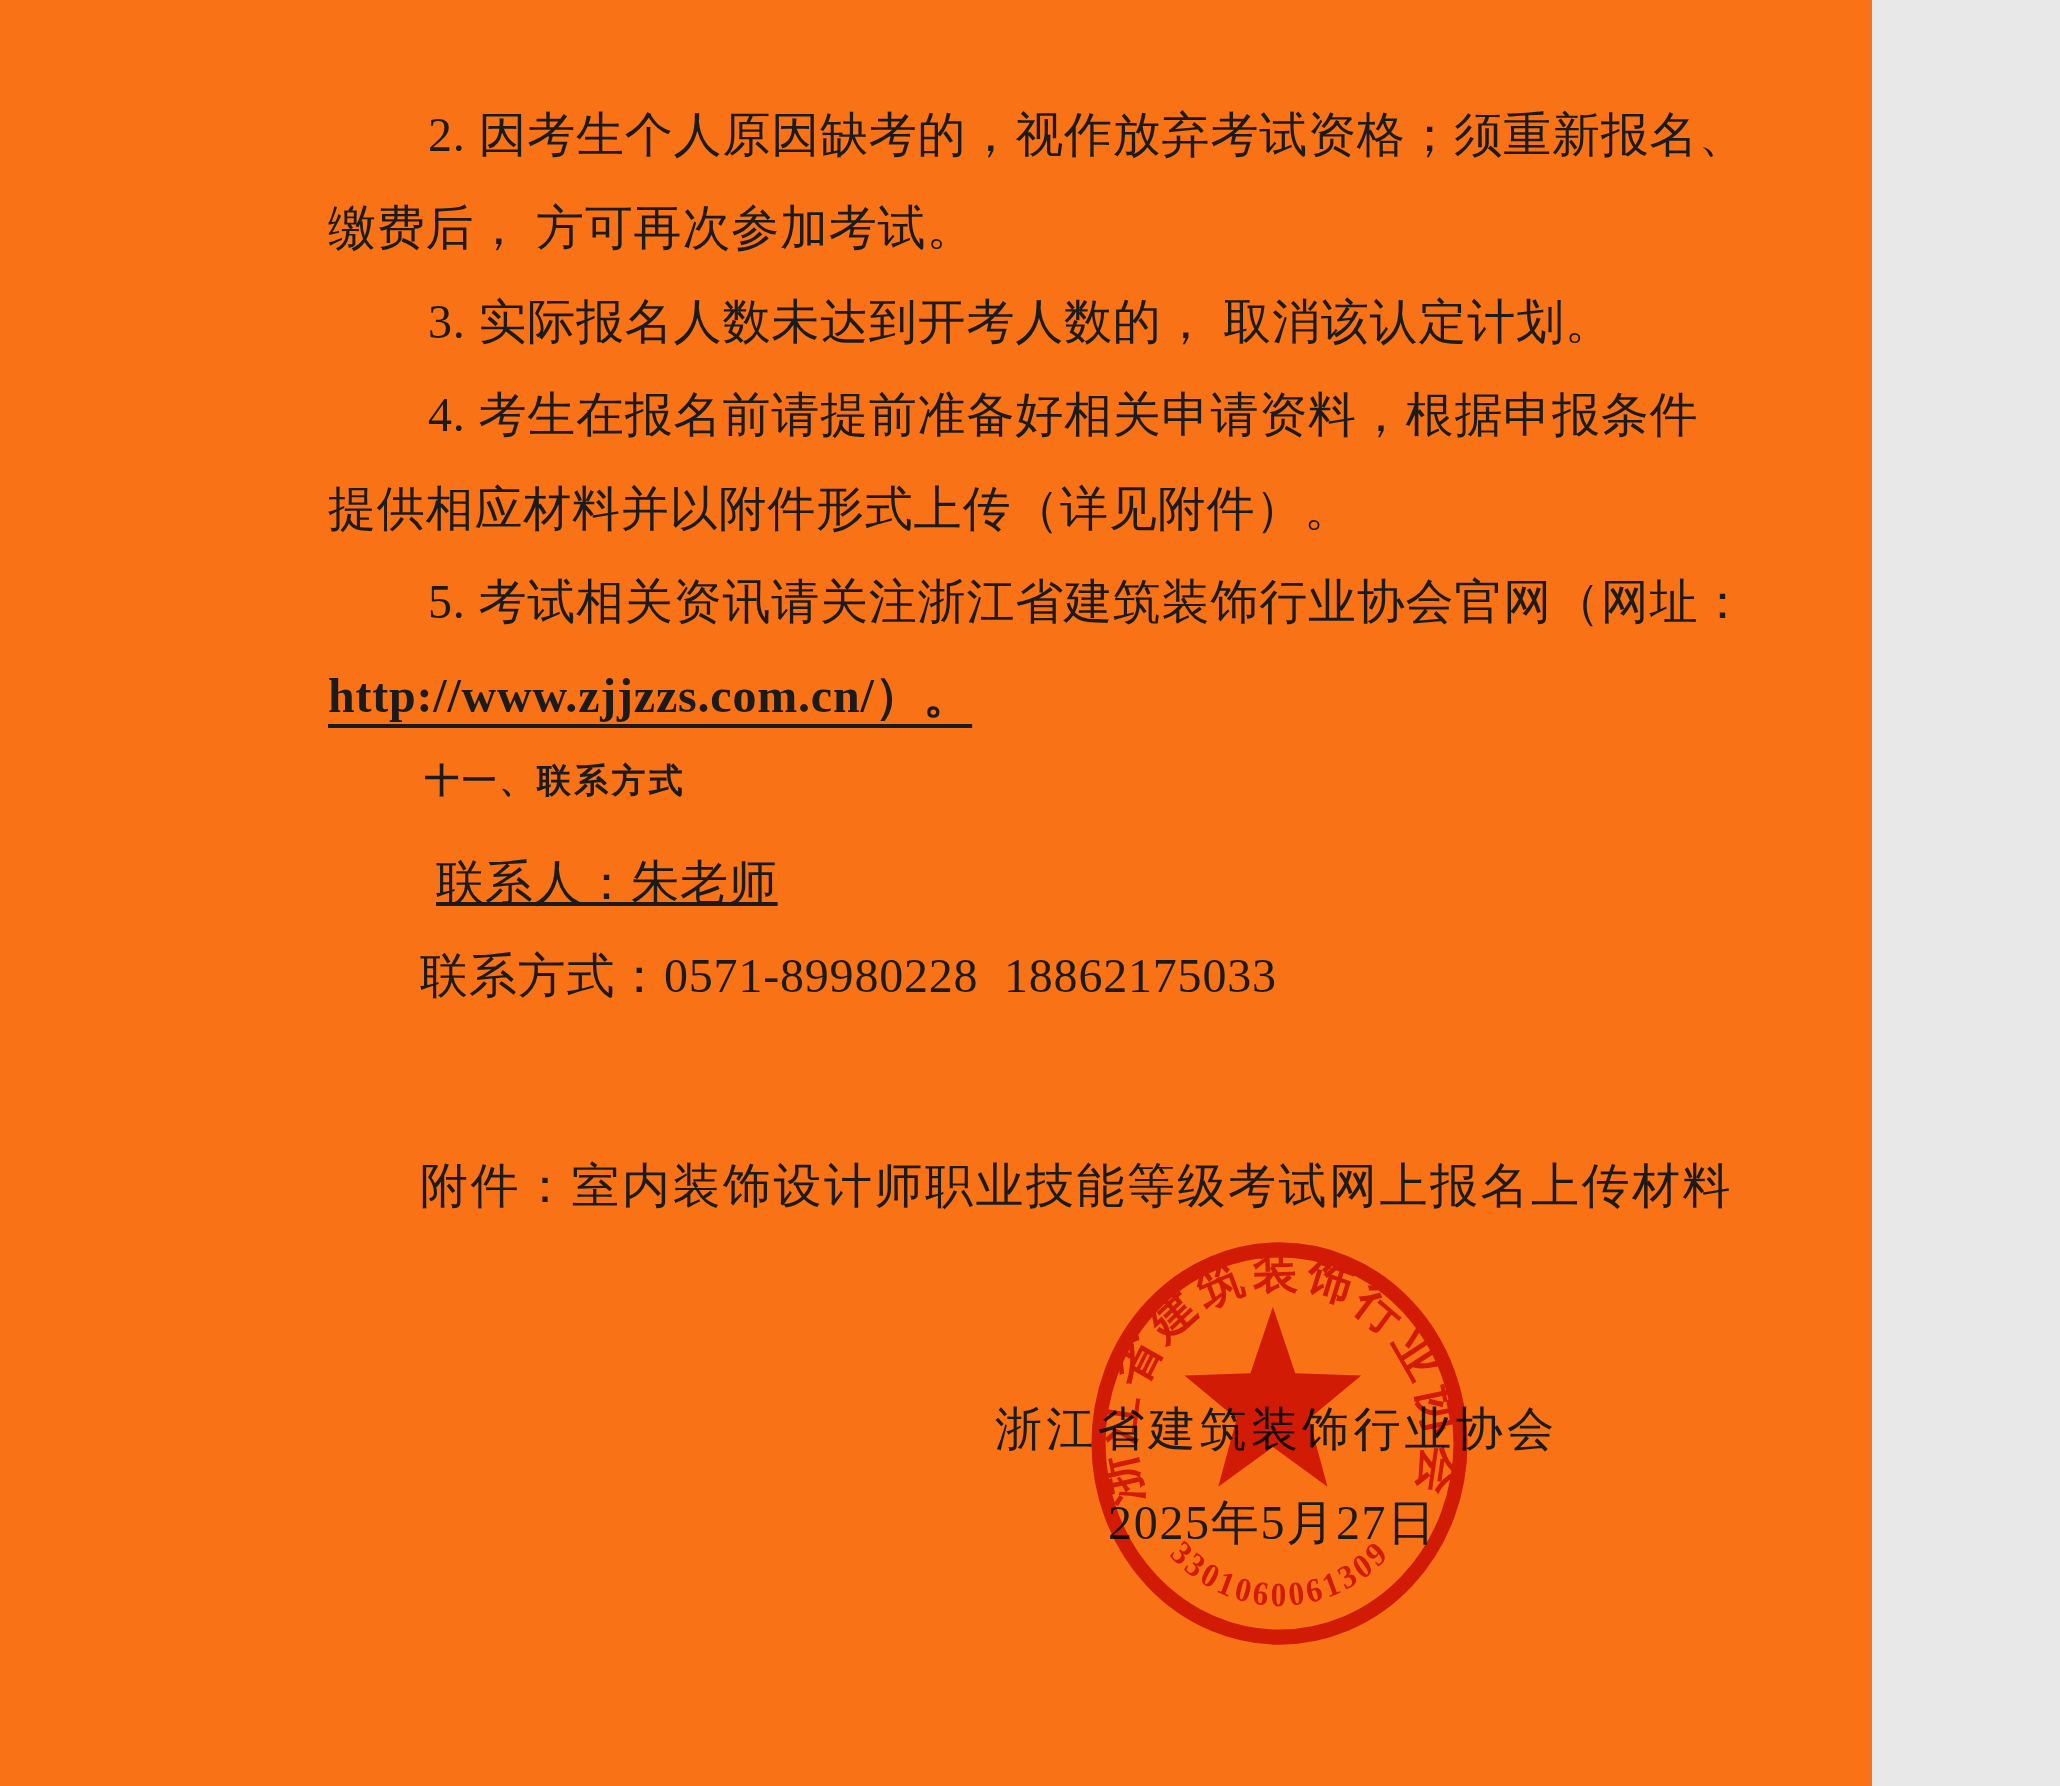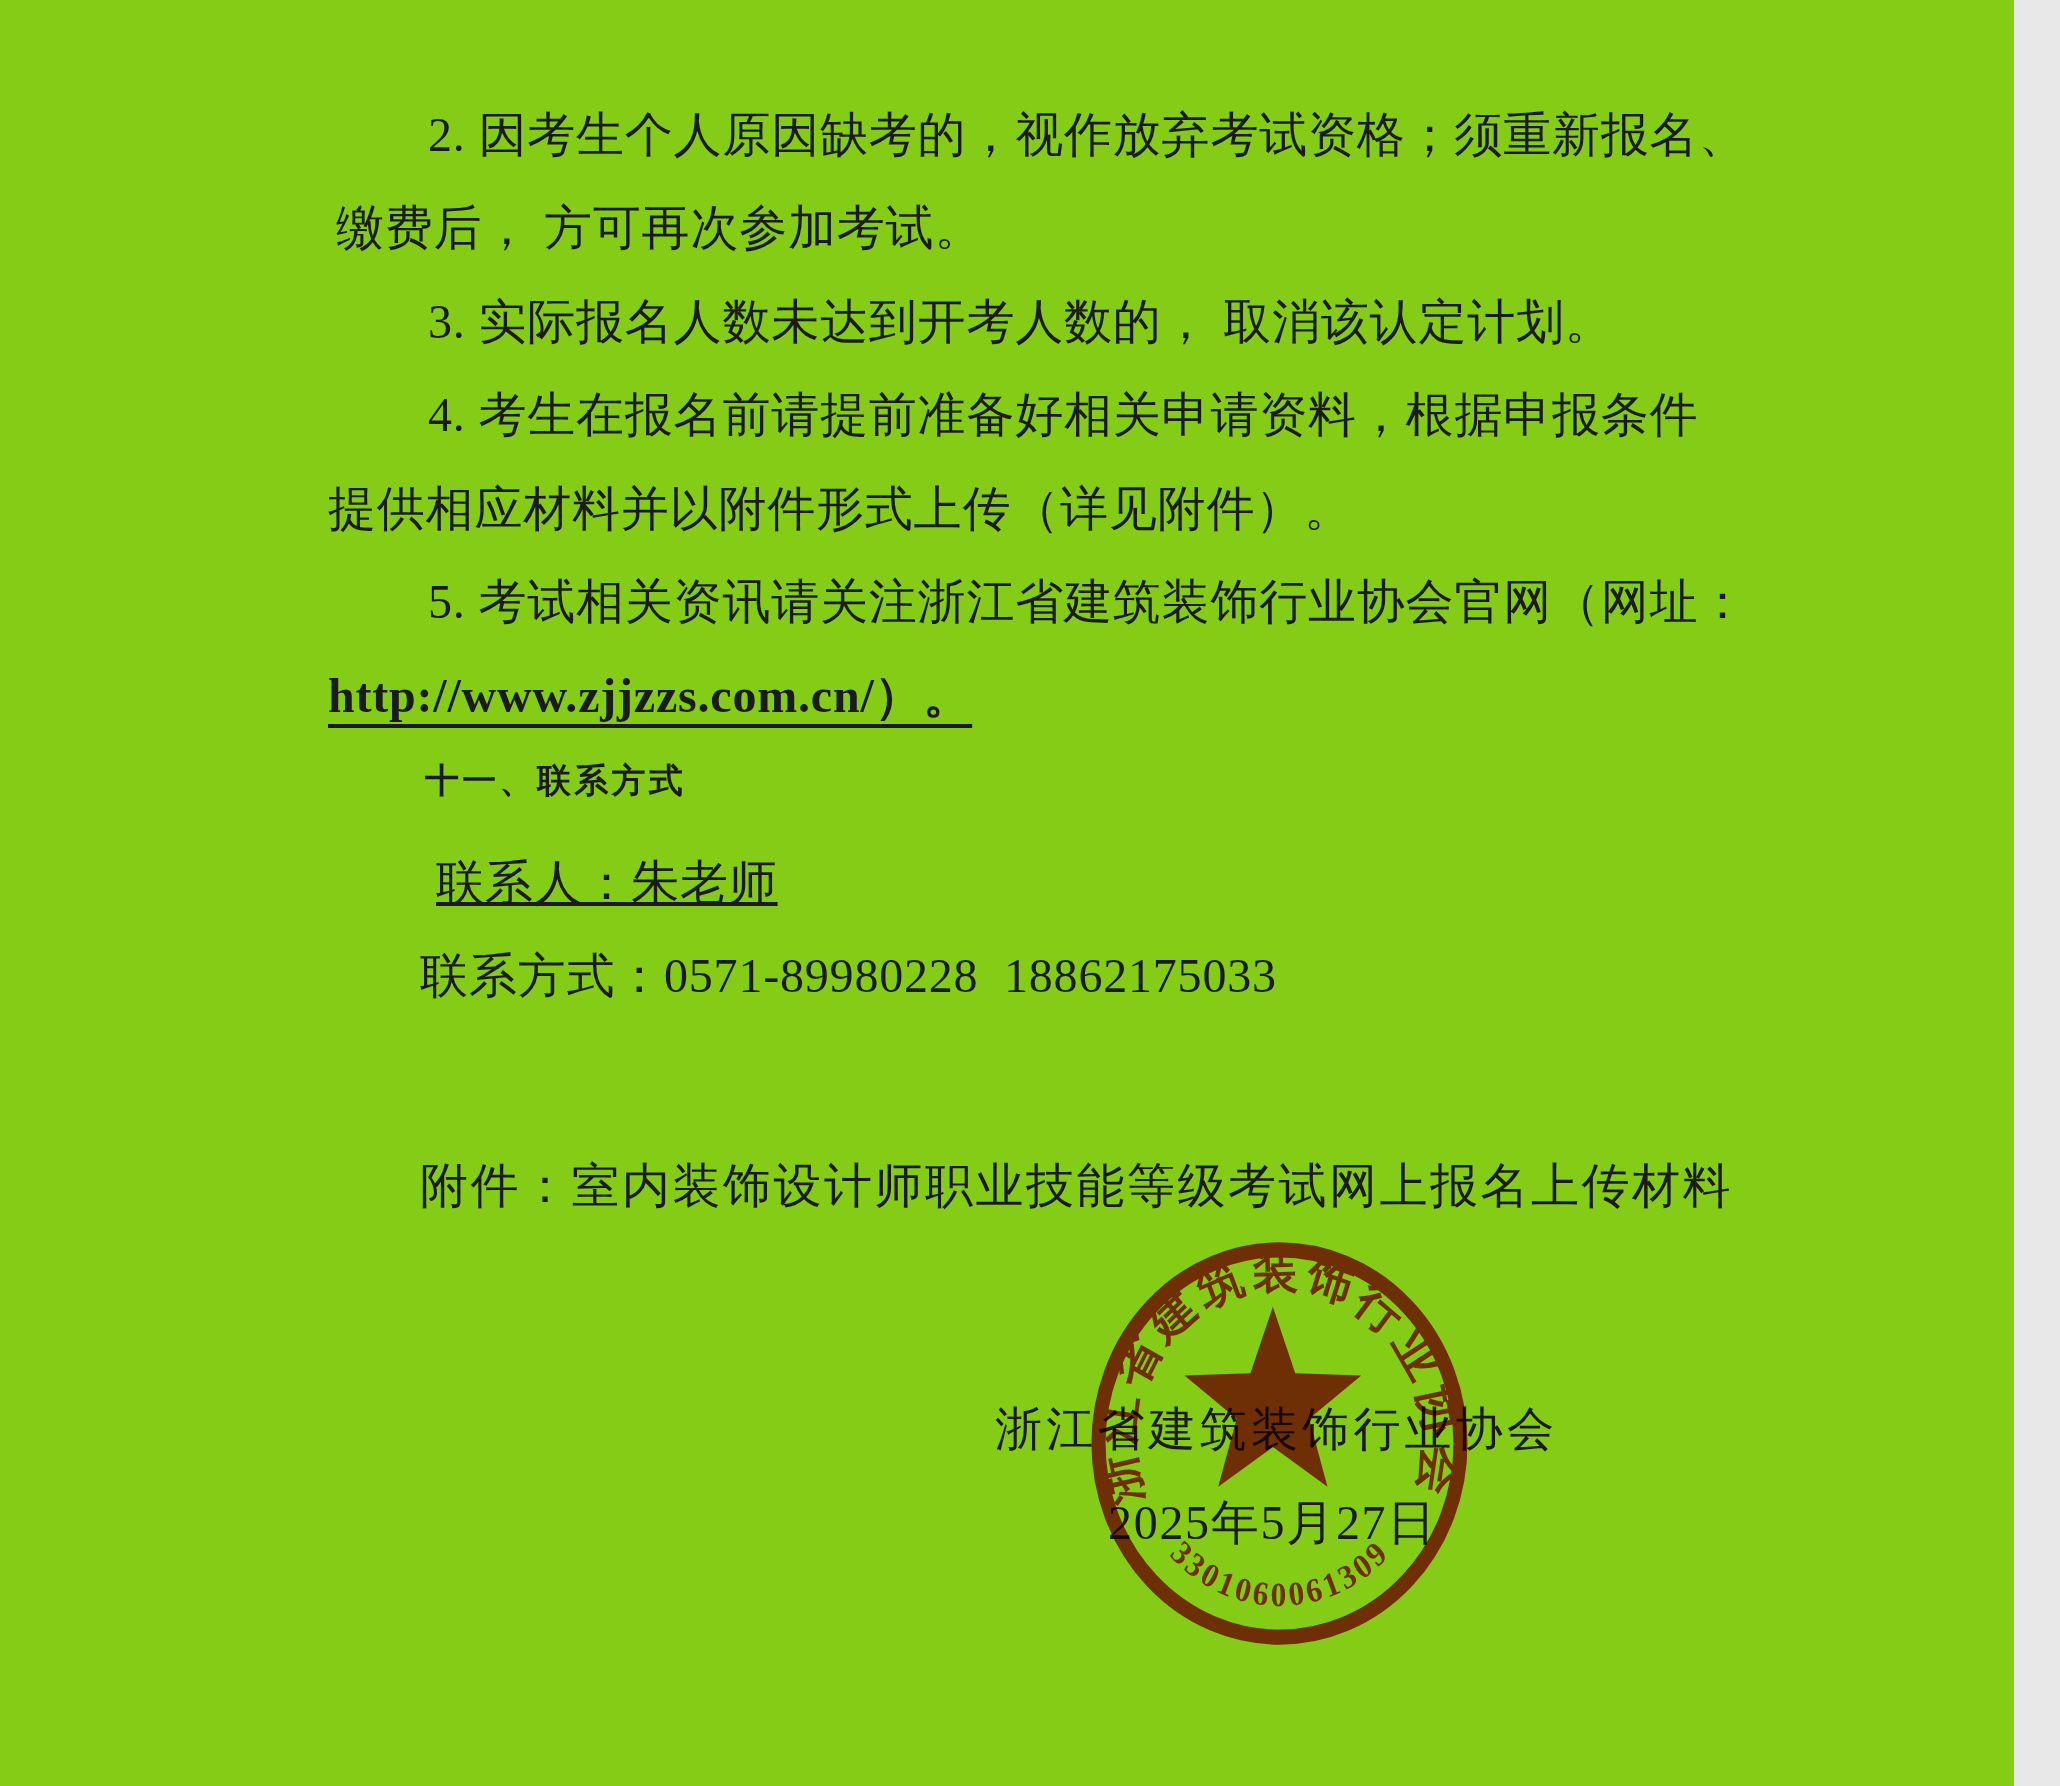--- a/index.html
+++ b/index.html
@@ -1,19 +1,19 @@
 <!DOCTYPE html>
 <html style="font-size:13.3px"><head>
 <meta charset="utf-8">
 <style>
   html,body{margin:0;padding:0;background:#e8e8e8;}
   .page{
     position:relative;
-    width:2014px;height:1787px;
-    background:#84cc16;
+    width:1872px;height:1787px;
+    background:#f97316;
     overflow:hidden;
     font-family:"Liberation Serif","DejaVu Serif",serif;
     color:#1b1b1b;
   }
   .line{
     position:absolute;
     font-size:48px;
     line-height:1.2;
     letter-spacing:0.8px;
     white-space:pre;
@@ -46,21 +46,21 @@
     font-family:"Liberation Serif","DejaVu Serif",serif;
     font-weight:bold;
   }
 </style>
 </head>
 <body>
 
 <div class="page">
 
   <div class="line" style="top:106px;left:428px;">2. 因考生个人原因缺考的，视作放弃考试资格；须重新报名、</div>
-  <div class="line" style="top:199px;left:328px;margin-left:8px;">缴费后， 方可再次参加考试。</div>
+  <div class="line" style="top:199px;left:328px;">缴费后， 方可再次参加考试。</div>
   <div class="line" style="top:293px;left:428px;">3. 实际报名人数未达到开考人数的， 取消该认定计划。</div>
   <div class="line" style="top:386px;left:428px;">4. 考生在报名前请提前准备好相关申请资料，根据申报条件</div>
   <div class="line" style="top:480px;left:328px;">提供相应材料并以附件形式上传（详见附件）。</div>
   <div class="line" style="top:573px;left:428px;">5. 考试相关资讯请关注浙江省建筑装饰行业协会官网（网址：</div>
   <div class="line url" style="top:667px;left:328px;">http://www.zjjzzs.com.cn/）。</div>
   <div class="line heading" style="top:760px;left:425px;">十一、联系方式</div>
   <div class="line" style="top:854px;left:436px;text-decoration:underline;">联系人：朱老师</div>
   <div class="line" style="top:947px;left:420px;">联系方式：0571-89980228  18862175033</div>
 
   <div class="line attachment" style="top:1117px;left:420px;">附件：室内装饰设计师职业技能等级考试网上报名上传材料</div>

